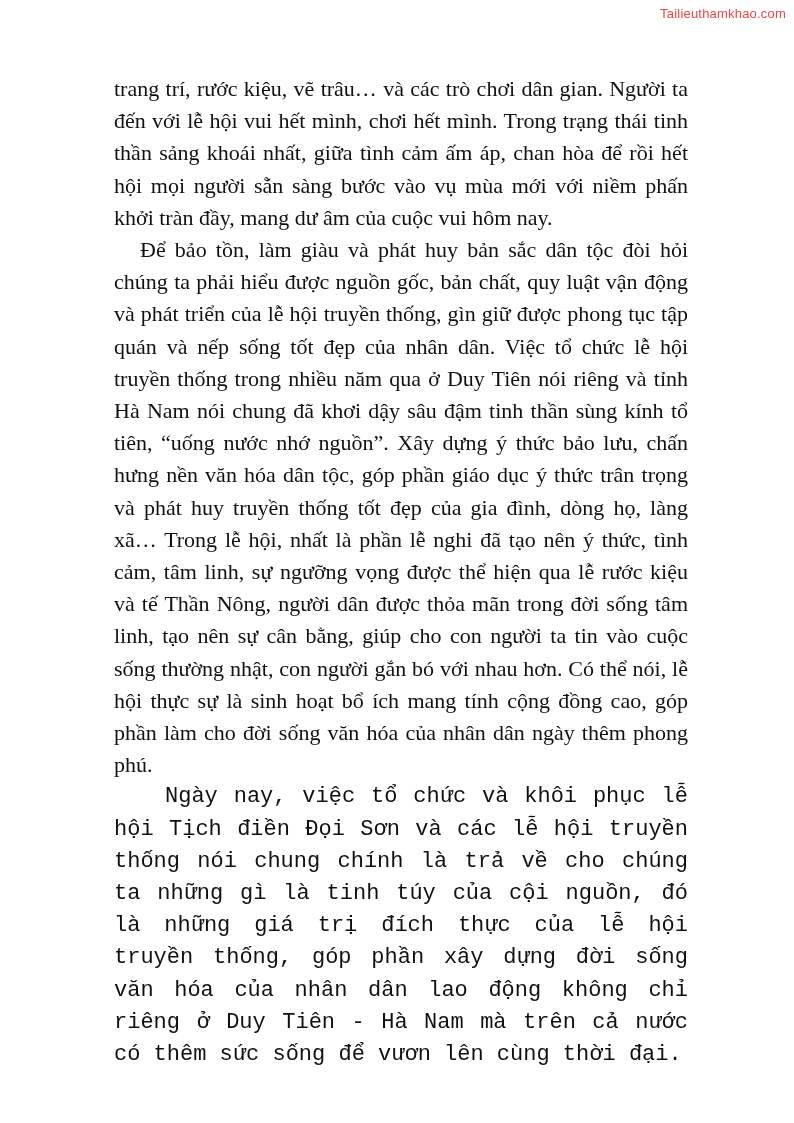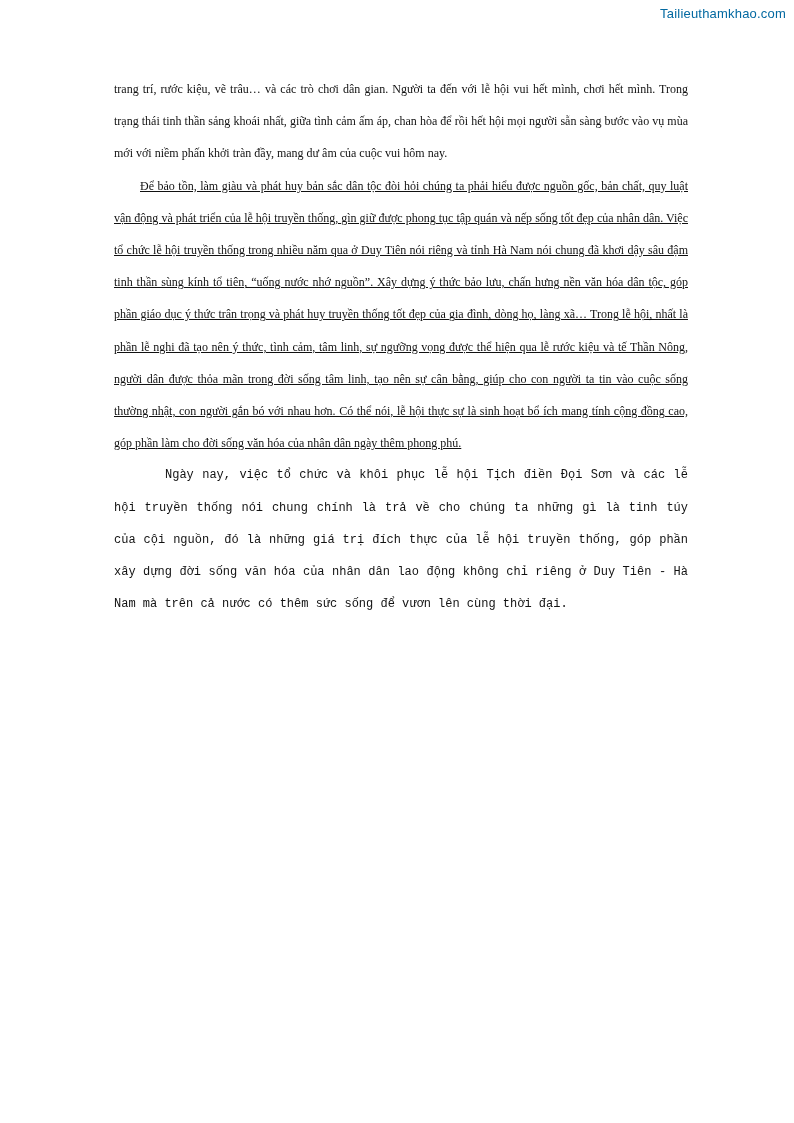--- a/index.html
+++ b/index.html
@@ -12,39 +12,39 @@
     height: 1123px;
     position: relative;
     overflow: hidden;
   }
   .watermark {
     position: absolute;
     top: 6px;
     right: 8px;
     font-family: "Liberation Sans", sans-serif;
     font-size: 13px;
-    color: #0369a1;
+    color: #ef4444;
     letter-spacing: 0.2px;
   }
   .page-body {
     position: absolute;
     left: 114px;
     top: 73px;
     width: 574px;
     font-family: "Liberation Serif", serif;
-    font-size: 12px;
+    font-size: 22px;
     line-height: 32.2px;
     color: #111111;
     text-align: justify;
   }
   .para {
     margin: 0;
     padding: 0;
   }
-  .para.indent-small { text-indent: 26px; text-decoration: underline; }
+  .para.indent-small { text-indent: 26px; }
   .para.indent-large { text-indent: 51px; font-family: Liberation Mono, monospace; }
   .para.no-indent { text-indent: 0; }
 </style>
 </head>
 <body>
 
 <div class="watermark">Tailieuthamkhao.com</div>
 
 <div class="page-body">
   <p class="para no-indent">trang trí, rước  kiệu, vẽ trâu… và các trò chơi dân gian. Người ta đến với lễ hội vui hết mình, chơi hết mình. Trong trạng thái tinh thần sảng khoái nhất, giữa tình cảm ấm áp, chan hòa để rồi hết hội mọi người sẵn sàng bước vào vụ mùa mới với niềm phấn khởi tràn đầy, mang dư âm của cuộc vui hôm nay.</p>

